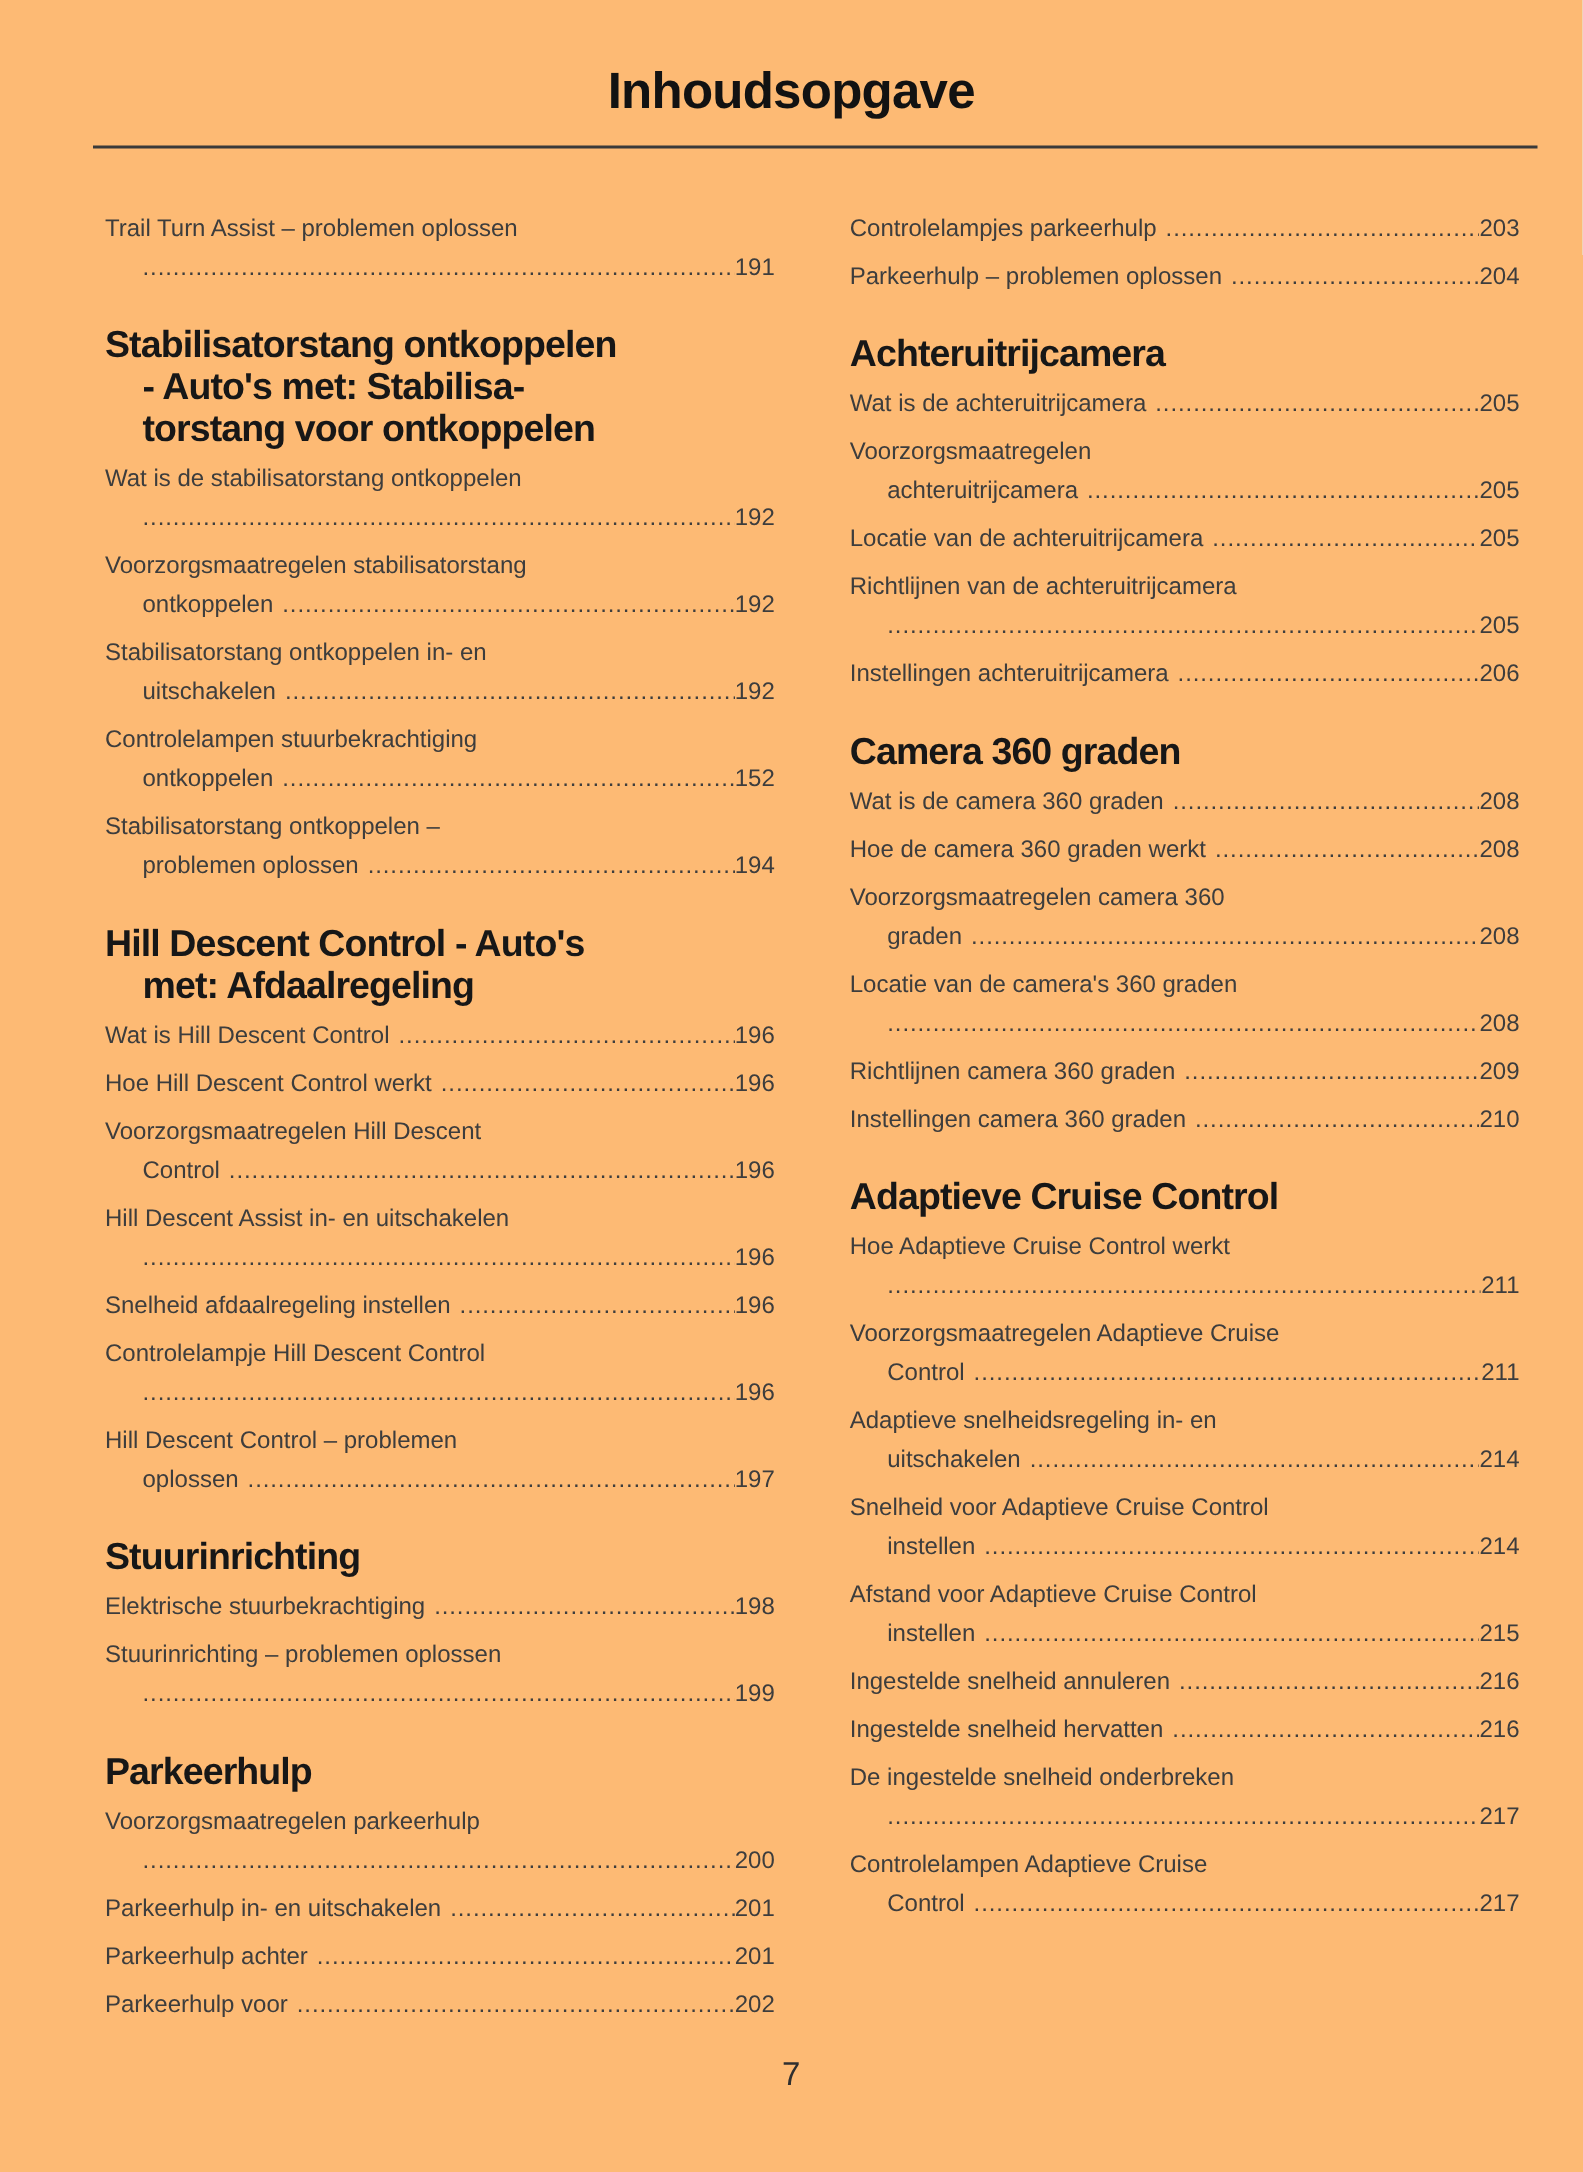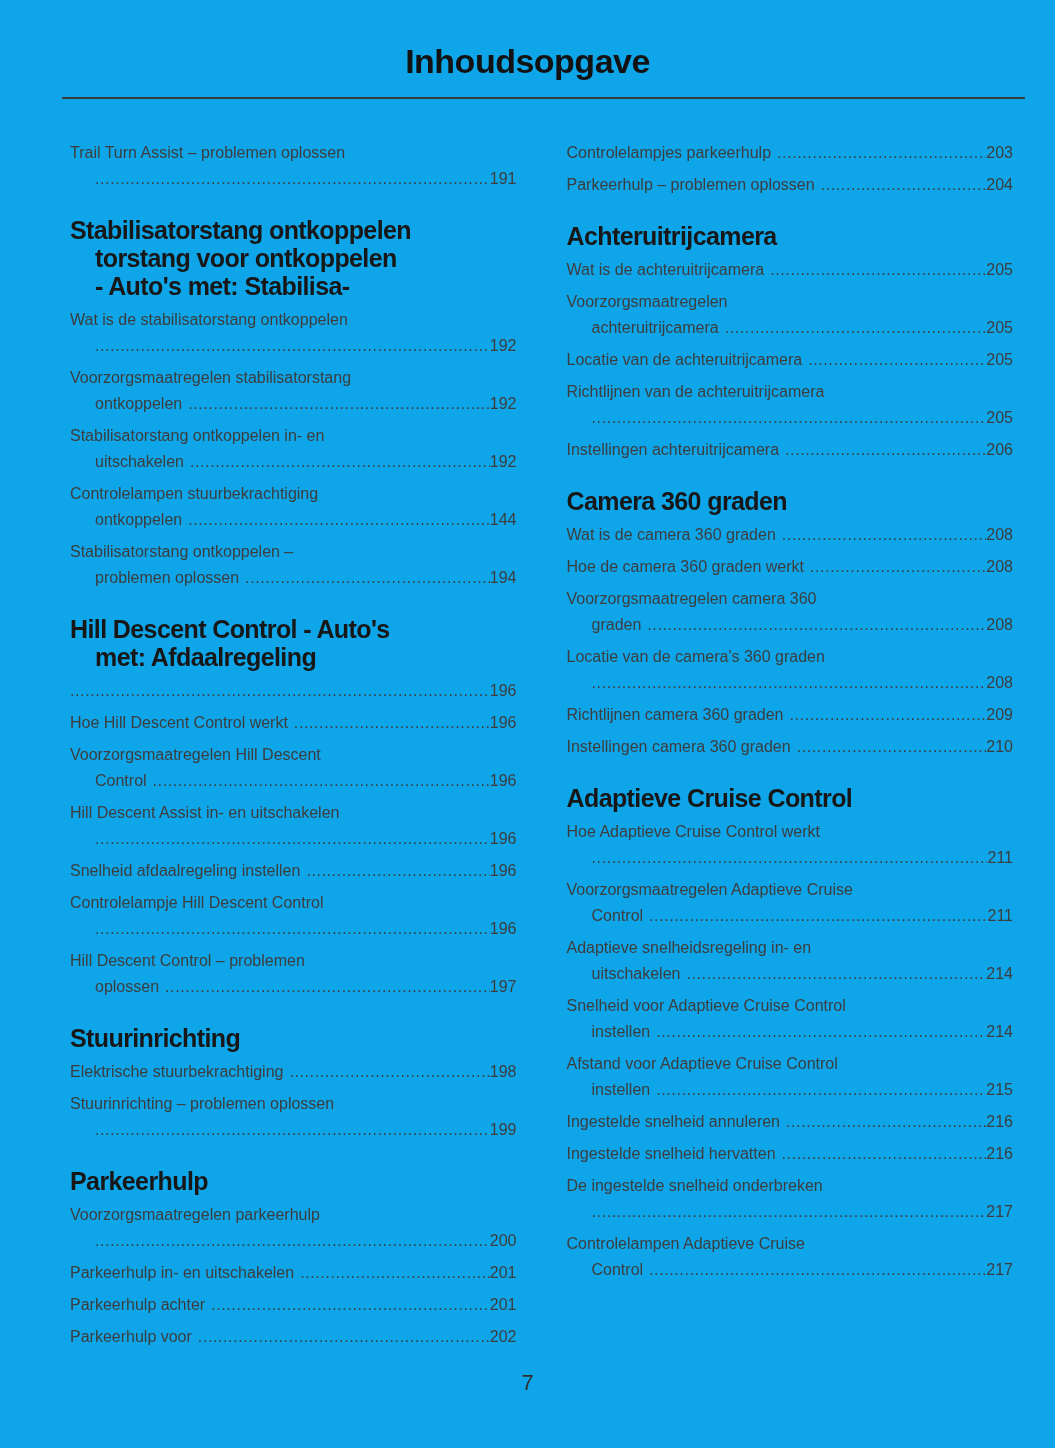--- a/index.html
+++ b/index.html
@@ -5,21 +5,21 @@
   html, body {
     margin: 0;
     padding: 0;
     background: #e8e8e8;
   }
   .page {
     position: relative;
     width: 1055px;
     height: 1448px;
     margin: 0 auto;
-    background: #0ea5e9;
+    background: #fdba74;
     font-family: "Liberation Sans", "DejaVu Sans", sans-serif;
     color: #3d3d3d;
     overflow: hidden;
   }
   .page-title {
     position: absolute;
     top: 42px;
     left: 0;
     right: 0;
     text-align: center;
@@ -110,22 +110,22 @@
             <div class="e-last indent">
               <span class="e-text"></span>
               <span class="leader"></span>
               <span class="e-page">191</span>
             </div>
           </div>
         </div>
         <div class="toc-block">
           <div class="toc-heading">
             <div class="h-line">Stabilisatorstang ontkoppelen</div>
+            <div class="h-line indent">- Auto's met: Stabilisa-</div>
             <div class="h-line indent">torstang voor ontkoppelen</div>
-            <div class="h-line indent">- Auto's met: Stabilisa-</div>
           </div>
           <div class="toc-entry">
             <div class="e-line">Wat is de stabilisatorstang ontkoppelen</div>
             <div class="e-last indent">
               <span class="e-text"></span>
               <span class="leader"></span>
               <span class="e-page">192</span>
             </div>
           </div>
           <div class="toc-entry">
@@ -142,39 +142,40 @@
               <span class="e-text gap">uitschakelen</span>
               <span class="leader"></span>
               <span class="e-page">192</span>
             </div>
           </div>
           <div class="toc-entry">
             <div class="e-line">Controlelampen stuurbekrachtiging</div>
             <div class="e-last indent">
               <span class="e-text gap">ontkoppelen</span>
               <span class="leader"></span>
-              <span class="e-page">144</span>
+              <span class="e-page">152</span>
             </div>
           </div>
           <div class="toc-entry">
             <div class="e-line">Stabilisatorstang ontkoppelen –</div>
             <div class="e-last indent">
               <span class="e-text gap">problemen oplossen</span>
               <span class="leader"></span>
               <span class="e-page">194</span>
             </div>
           </div>
         </div>
         <div class="toc-block">
           <div class="toc-heading">
             <div class="h-line">Hill Descent Control - Auto's</div>
             <div class="h-line indent">met: Afdaalregeling</div>
           </div>
           <div class="toc-entry">
             <div class="e-last">
+              <span class="e-text gap">Wat is Hill Descent Control</span>
               <span class="leader"></span>
               <span class="e-page">196</span>
             </div>
           </div>
           <div class="toc-entry">
             <div class="e-last">
               <span class="e-text gap">Hoe Hill Descent Control werkt</span>
               <span class="leader"></span>
               <span class="e-page">196</span>
             </div>

